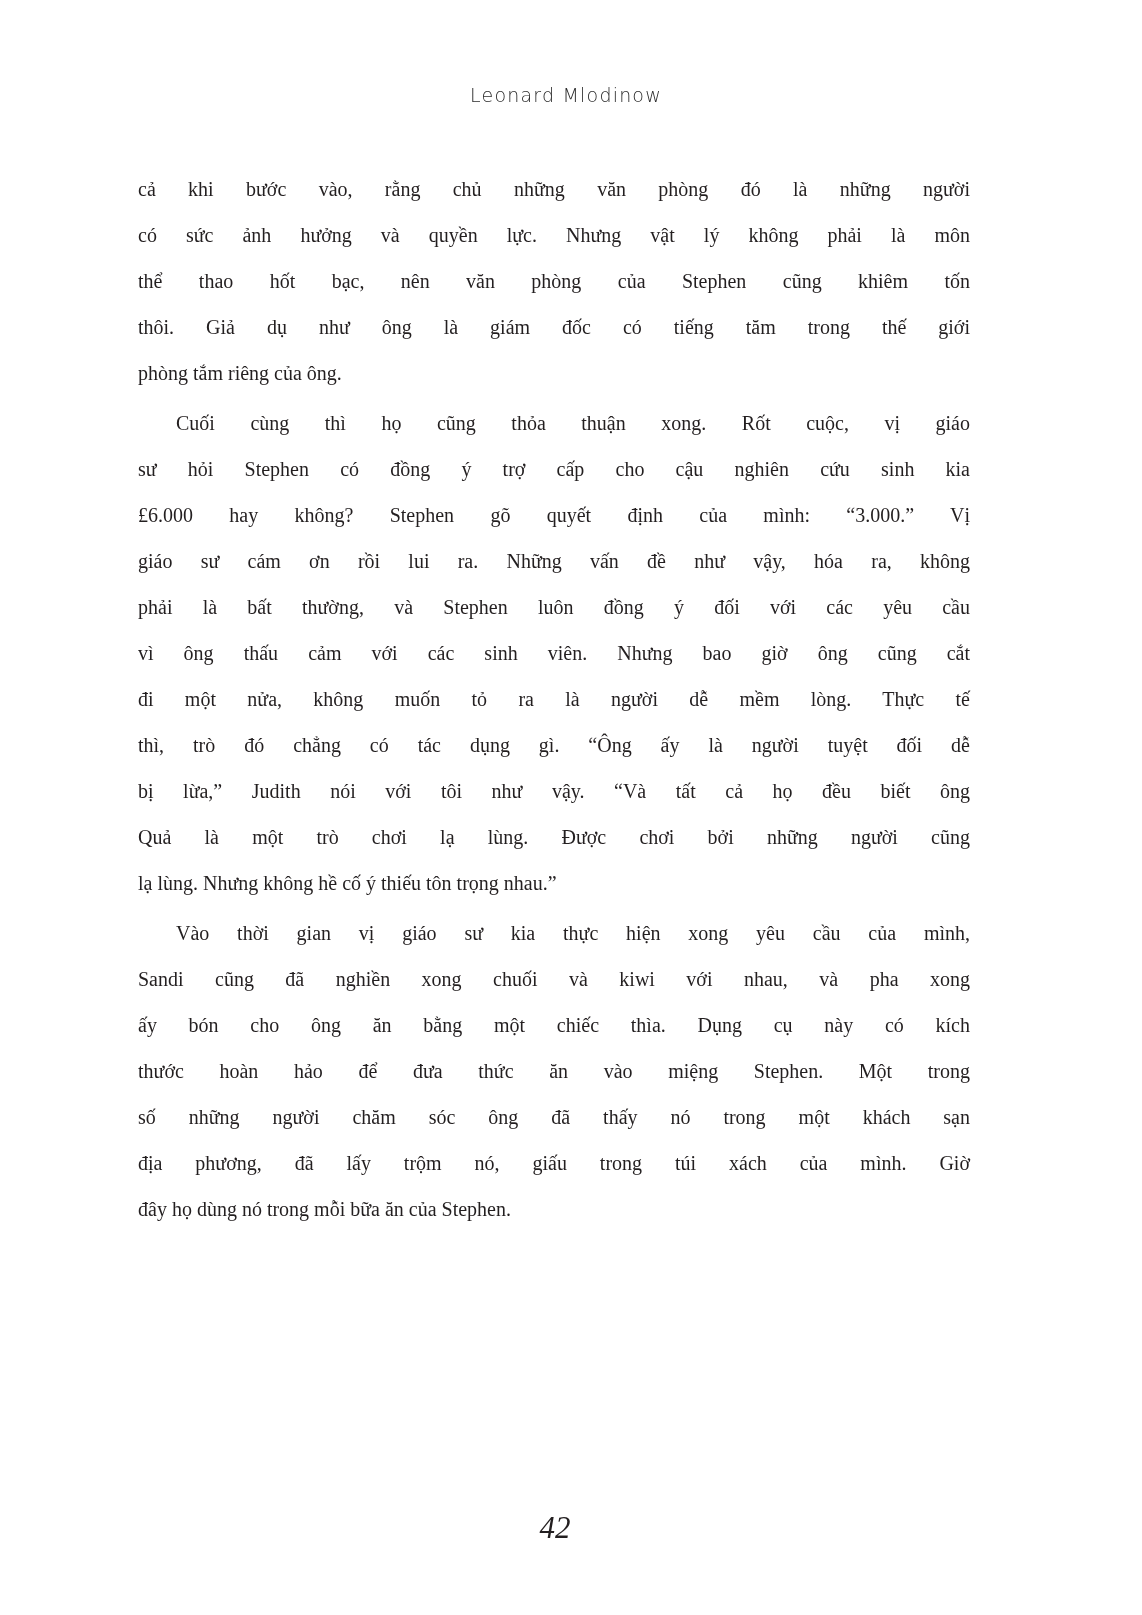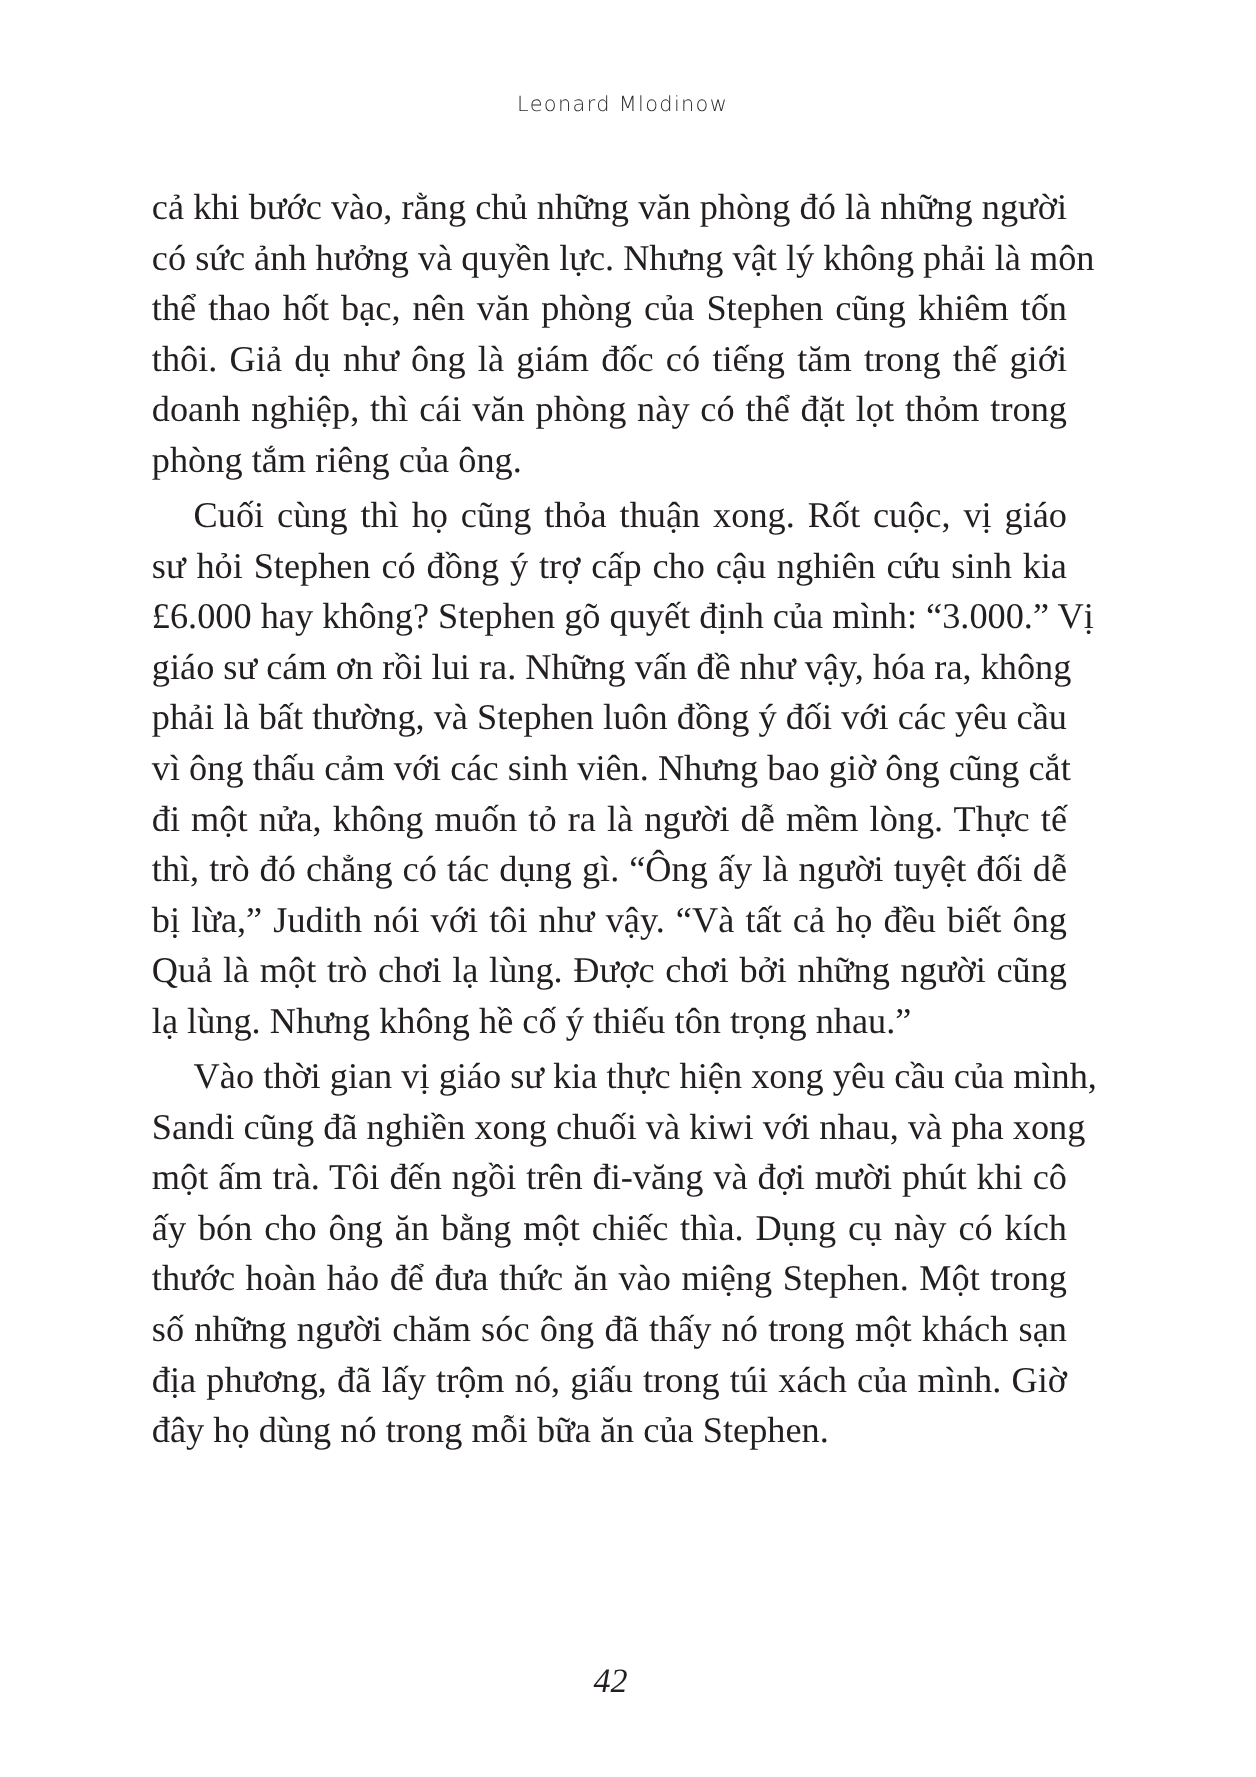--- a/index.html
+++ b/index.html
@@ -25,21 +25,21 @@
       letter-spacing: 1.2px;
       color: #2b2b2b;
       font-weight: 300;
     }
     .body-text {
       position: absolute;
       top: 166px;
       left: 138px;
       width: 832px;
       font-family: "Liberation Serif", serif;
-      font-size: 33px;
+      font-size: 20px;
       line-height: 46px;
       color: #231f20;
     }
     .paragraph {
       margin: 0;
     }
     .paragraph + .paragraph {
       margin-top: 4px;
     }
     .line {
@@ -72,42 +72,40 @@
 
 <div class="running-head">Leonard Mlodinow</div>
 
 <div class="body-text">
 
   <p class="paragraph">
     <span class="line">cả khi bước vào, rằng chủ những văn phòng đó là những người</span>
     <span class="line">có sức ảnh hưởng và quyền lực. Nhưng vật lý không phải là môn</span>
     <span class="line">thể thao hốt bạc, nên văn phòng của Stephen cũng khiêm tốn</span>
     <span class="line">thôi. Giả dụ như ông là giám đốc có tiếng tăm trong thế giới</span>
-    <span class="line">doanh nghiệp, thì cái văn phòng này có thể đặt lọt thỏm trong</span>
     <span class="line last">phòng tắm riêng của ông.</span>
   </p>
 
   <p class="paragraph">
     <span class="line indent">Cuối cùng thì họ cũng thỏa thuận xong. Rốt cuộc, vị giáo</span>
     <span class="line">sư hỏi Stephen có đồng ý trợ cấp cho cậu nghiên cứu sinh kia</span>
     <span class="line">£6.000 hay không? Stephen gõ quyết định của mình: “3.000.” Vị</span>
     <span class="line">giáo sư cám ơn rồi lui ra. Những vấn đề như vậy, hóa ra, không</span>
     <span class="line">phải là bất thường, và Stephen luôn đồng ý đối với các yêu cầu</span>
     <span class="line">vì ông thấu cảm với các sinh viên. Nhưng bao giờ ông cũng cắt</span>
     <span class="line">đi một nửa, không muốn tỏ ra là người dễ mềm lòng. Thực tế</span>
     <span class="line">thì, trò đó chẳng có tác dụng gì. “Ông ấy là người tuyệt đối dễ</span>
     <span class="line">bị lừa,” Judith nói với tôi như vậy. “Và tất cả họ đều biết ông</span>
     <span class="line">Quả là một trò chơi lạ lùng. Được chơi bởi những người cũng</span>
     <span class="line last">lạ lùng. Nhưng không hề cố ý thiếu tôn trọng nhau.”</span>
   </p>
 
   <p class="paragraph">
     <span class="line indent">Vào thời gian vị giáo sư kia thực hiện xong yêu cầu của mình,</span>
     <span class="line">Sandi cũng đã nghiền xong chuối và kiwi với nhau, và pha xong</span>
-    <span class="line">một ấm trà. Tôi đến ngồi trên đi-văng và đợi mười phút khi cô</span>
     <span class="line">ấy bón cho ông ăn bằng một chiếc thìa. Dụng cụ này có kích</span>
     <span class="line">thước hoàn hảo để đưa thức ăn vào miệng Stephen. Một trong</span>
     <span class="line">số những người chăm sóc ông đã thấy nó trong một khách sạn</span>
     <span class="line">địa phương, đã lấy trộm nó, giấu trong túi xách của mình. Giờ</span>
     <span class="line last">đây họ dùng nó trong mỗi bữa ăn của Stephen.</span>
   </p>
 </div>
 
 <div class="page-number">42</div>
 

